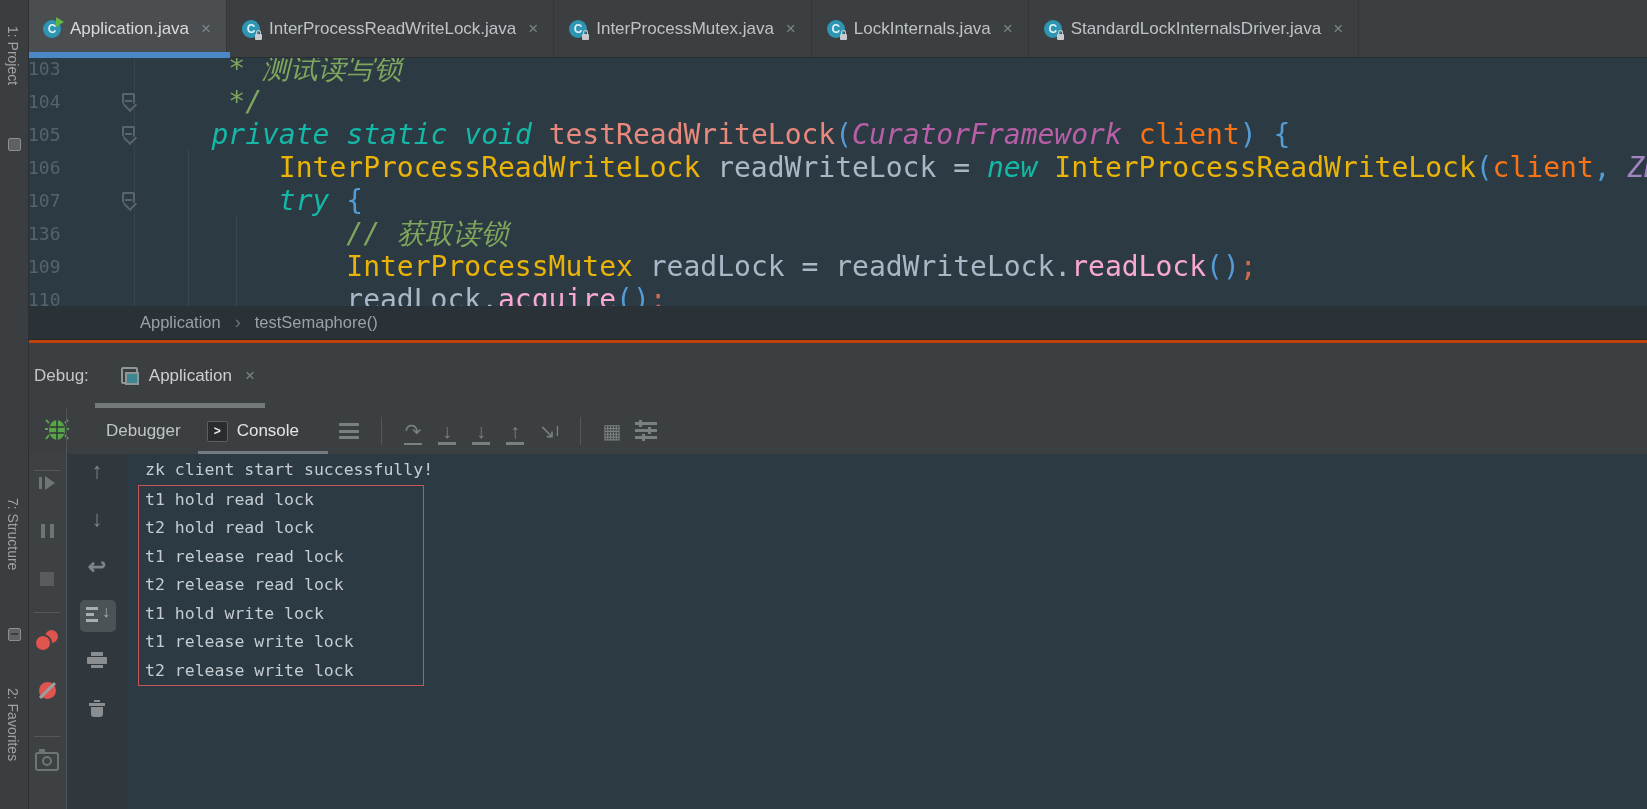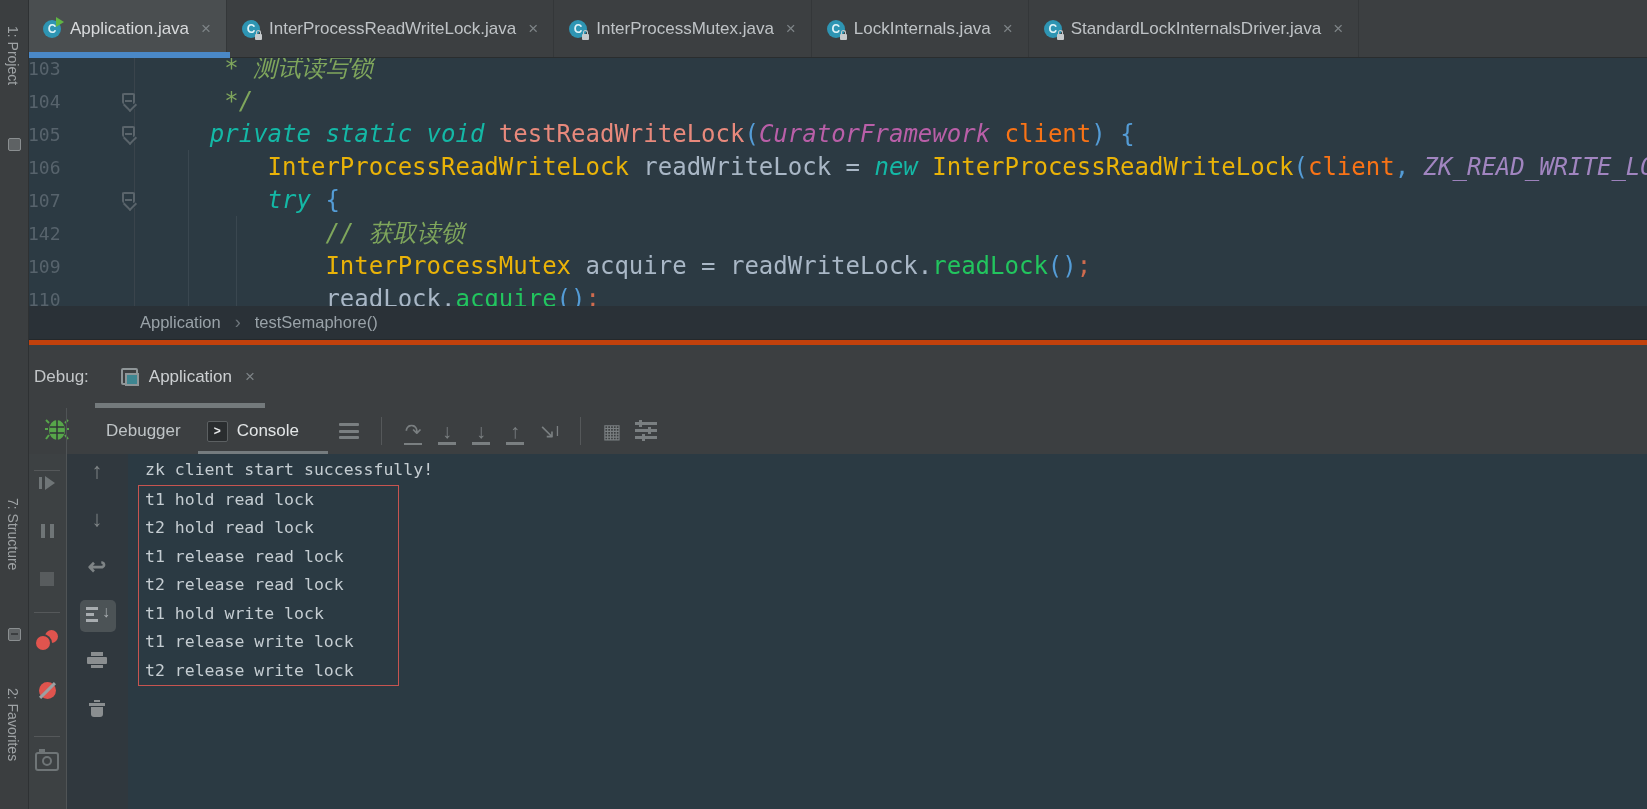--- a/index.html
+++ b/index.html
@@ -33,50 +33,50 @@
   .cicon .runmark{position:absolute;right:-3px;top:-3px;width:0;height:0;
                border-left:8px solid #60B544;border-top:5px solid transparent;border-bottom:5px solid transparent;}
   
   #editor{position:absolute;left:28px;top:58px;width:1619px;height:248px;overflow:hidden;
           background:#2C3A43;}
   #code-rows{position:absolute;left:0;top:-6px;width:100%;}
   .crow{display:flex;height:33px;align-items:center;}
   .lnum{width:38px;text-align:left;font-family:"DejaVu Sans Mono",monospace;
         font-size:18px;color:#57636C;flex:0 0 38px;}
   .lmark{width:74px;flex:0 0 74px;position:relative;height:33px;}
-  .ltext{margin:12px;font-family:"DejaVu Sans Mono",monospace;font-size:24px;line-height:33px;
+  .ltext{margin:4px;font-family:"DejaVu Sans Mono",monospace;font-size:28px;line-height:33px;
          color:#A9B7C6;white-space:pre;text-align:right;}
   .fold{position:absolute;left:56px;top:8px;width:13px;height:16px;background:#2C3A43;z-index:2;}
   .fold::before{content:"";position:absolute;left:0;right:0;top:0;height:9px;
         border:2px solid #5A646B;border-bottom:none;border-radius:2px;
         background:linear-gradient(#5A646B,#5A646B) center 70%/7px 2px no-repeat;}
   .fold::after{content:"";position:absolute;left:2.5px;top:7px;width:8px;height:8px;
         border-right:2px solid #5A646B;border-bottom:2px solid #5A646B;transform:rotate(45deg);}
   #fold-line{position:absolute;left:106px;top:0;width:1px;height:248px;background:#3A444C;}
   .iguide{position:absolute;width:1px;background:#3A4750;}
   
   .tok-kw{color:#14b8a6;font-style:italic;}
   .tok-cmt{color:#7FA65C;font-style:italic;}
   .tok-cls{color:#eab308;}
   .tok-ifc{color:#B95FA8;font-style:italic;}
   .tok-mth{color:#E8897C;}
   .tok-prm{color:#f97316;}
   .tok-cst{color:#A185C0;font-style:italic;}
-  .tok-cal{color:#22c55e;}
+  .tok-cal{color:#f9a8d4;}
   .tok-pln{color:#A9B7C6;}
   .tok-br{color:#549CD6;}
   .tok-sm{color:#CF6B4E;}
   
   #breadcrumb{position:absolute;left:28px;top:306px;width:1619px;height:34px;background:#2A3137;
           border-bottom:1px solid #24282B;display:flex;align-items:center;gap:14px;
           padding-left:112px;box-sizing:border-box;font-size:16.5px;color:#99A2A8;}
   .bc-sep{color:#6E767C;font-size:18px;}
   
   #debughdr{position:absolute;left:28px;top:340px;width:1619px;height:68px;background:#3C3F41;
-          border-top:5px solid #c2410c;display:flex;align-items:center;box-sizing:border-box;}
+          border-top:3px solid #c2410c;display:flex;align-items:center;box-sizing:border-box;}
   #debughdr .dlabel{font-size:17px;color:#C3C6C8;margin-left:6px;}
   .dtab{display:flex;align-items:center;gap:10px;margin-left:32px;font-size:17px;color:#CDD0D2;}
   .appicon{position:relative;width:18px;height:18px;}
   .appicon .back{position:absolute;left:0;top:0;width:13px;height:13px;border:2px solid #8F9698;border-radius:2px;}
   .appicon .front{position:absolute;right:0;bottom:0;width:10px;height:9px;background:#3E8691;border:2px solid #8F9698;}
   #dtab-underline{position:absolute;left:67px;bottom:0;width:170px;height:5px;background:#747A7C;}
   
   #toolrow{position:absolute;left:28px;top:408px;width:1619px;height:46px;background:#3C3F41;
           display:flex;align-items:center;box-sizing:border-box;}
   #toolrow .ptab{font-size:17px;color:#BFC4C6;}
@@ -137,21 +137,21 @@
   .i-printer i{position:absolute;left:4px;bottom:0;width:12px;height:3px;background:#8A8E90;}
   .i-trash{position:relative;display:inline-block;width:16px;height:17px;}
   .i-trash::before{content:"";position:absolute;left:0;top:3px;width:16px;height:2.5px;background:#8A8E90;}
   .i-trash::after{content:"";position:absolute;left:2px;top:7px;width:12px;height:10px;background:#8A8E90;border-radius:0 0 3px 3px;}
   .i-trash i{position:absolute;left:5px;top:0;width:6px;height:2px;background:#8A8E90;}
   
   #consolearea{position:absolute;left:128px;top:454px;width:1519px;height:355px;background:#2B3A43;
        overflow:hidden;padding:2px 0 0 17px;box-sizing:border-box;
        font-family:"DejaVu Sans Mono",monospace;font-size:16.5px;color:#C5CDD2;}
   .cline{height:28.5px;line-height:28.5px;white-space:pre;}
-  #cbox{border:1px solid #C75450;width:261px;margin-left:-7px;box-sizing:border-box;}
+  #cbox{border:1px solid #C75450;width:286px;margin-left:-7px;box-sizing:border-box;}
   #cbox .cline{padding-left:6px;}
   .clipped{height:16px;overflow:hidden;}
 </style>
 </head>
 <body>
 
 <div id="app">
 
   <div id="stripe">
     <div class="stripe-label" style="top:26px">1: Project</div>
@@ -235,28 +235,28 @@
           <pre class="ltext"><span class="tok-pln">        </span><span class="tok-cls">InterProcessReadWriteLock</span><span class="tok-pln"> readWriteLock = </span><span class="tok-kw">new</span><span class="tok-pln"> </span><span class="tok-cls">InterProcessReadWriteLock</span><span class="tok-br">(</span><span class="tok-prm">client</span><span class="tok-br">, </span><span class="tok-cst">ZK_READ_WRITE_LOCK_PATH</span><span class="tok-br">)</span><span class="tok-sm">;</span></pre>
         </div>
         <div class="crow">
           <span class="lnum">107</span>
           <span class="lmark">
             <span class="fold"></span>
           </span>
           <pre class="ltext"><span class="tok-pln">        </span><span class="tok-kw">try</span><span class="tok-pln"> </span><span class="tok-br">{</span></pre>
         </div>
         <div class="crow">
-          <span class="lnum">142</span>
+          <span class="lnum">136</span>
           <span class="lmark"></span>
           <pre class="ltext"><span class="tok-pln">            </span><span class="tok-cmt">// 获取读锁</span></pre>
         </div>
         <div class="crow">
           <span class="lnum">109</span>
           <span class="lmark"></span>
-          <pre class="ltext"><span class="tok-pln">            </span><span class="tok-cls">InterProcessMutex</span><span class="tok-pln"> acquire = readWriteLock.</span><span class="tok-cal">readLock</span><span class="tok-br">()</span><span class="tok-sm">;</span></pre>
+          <pre class="ltext"><span class="tok-pln">            </span><span class="tok-cls">InterProcessMutex</span><span class="tok-pln"> readLock = readWriteLock.</span><span class="tok-cal">readLock</span><span class="tok-br">()</span><span class="tok-sm">;</span></pre>
         </div>
         <div class="crow">
           <span class="lnum">110</span>
           <span class="lmark"></span>
           <pre class="ltext"><span class="tok-pln">            readLock.</span><span class="tok-cal">acquire</span><span class="tok-br">()</span><span class="tok-sm">;</span></pre>
         </div>
       </div>
   </div>
 
   <div id="breadcrumb">

